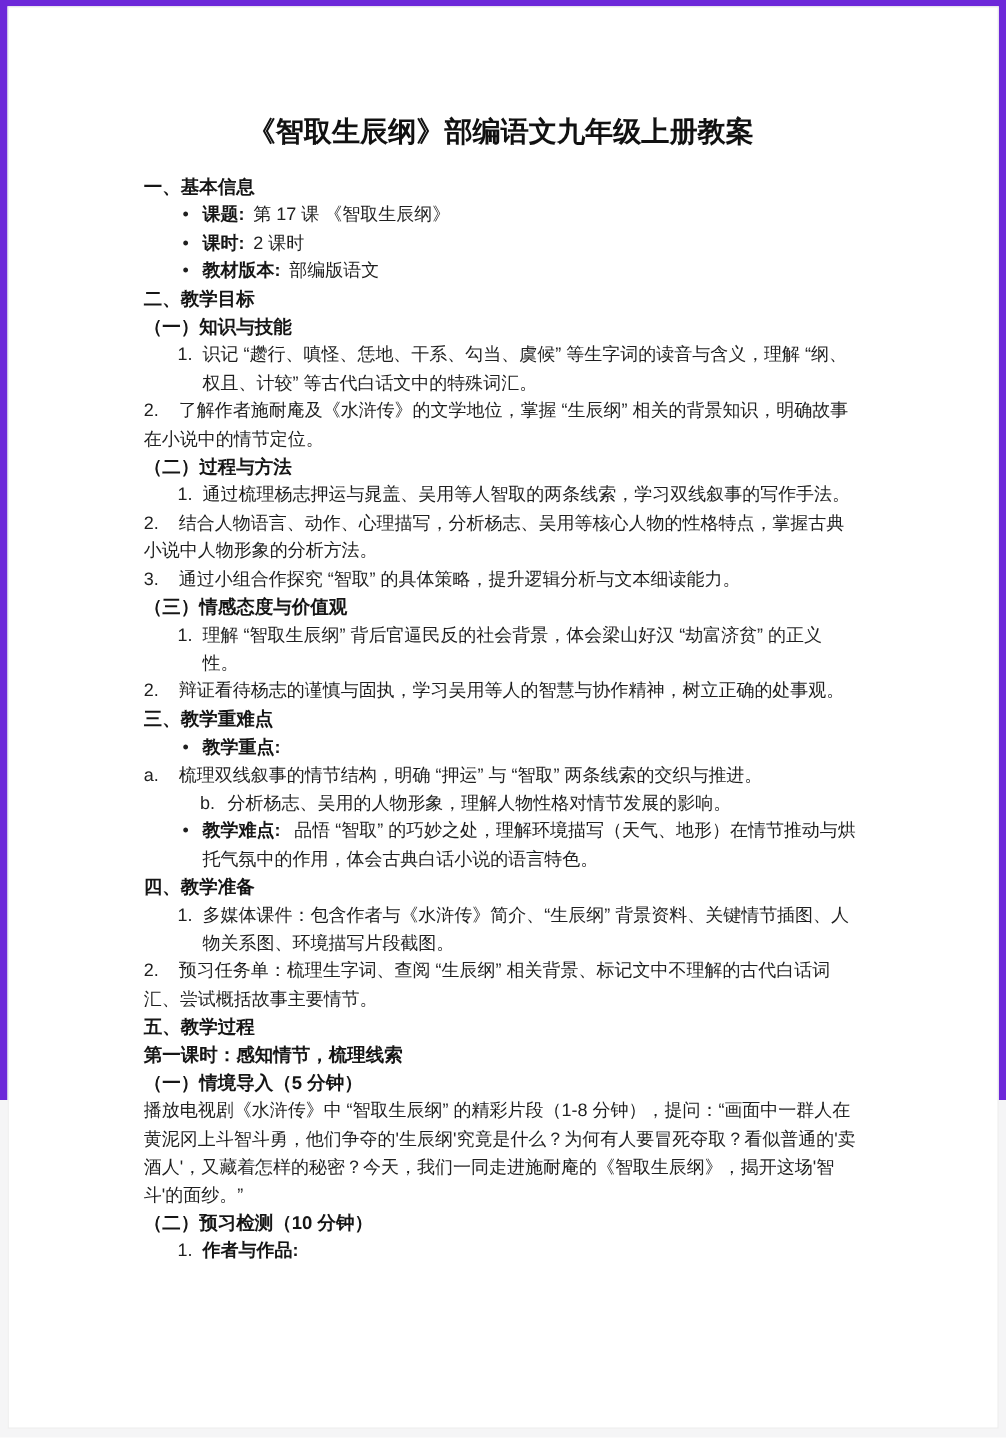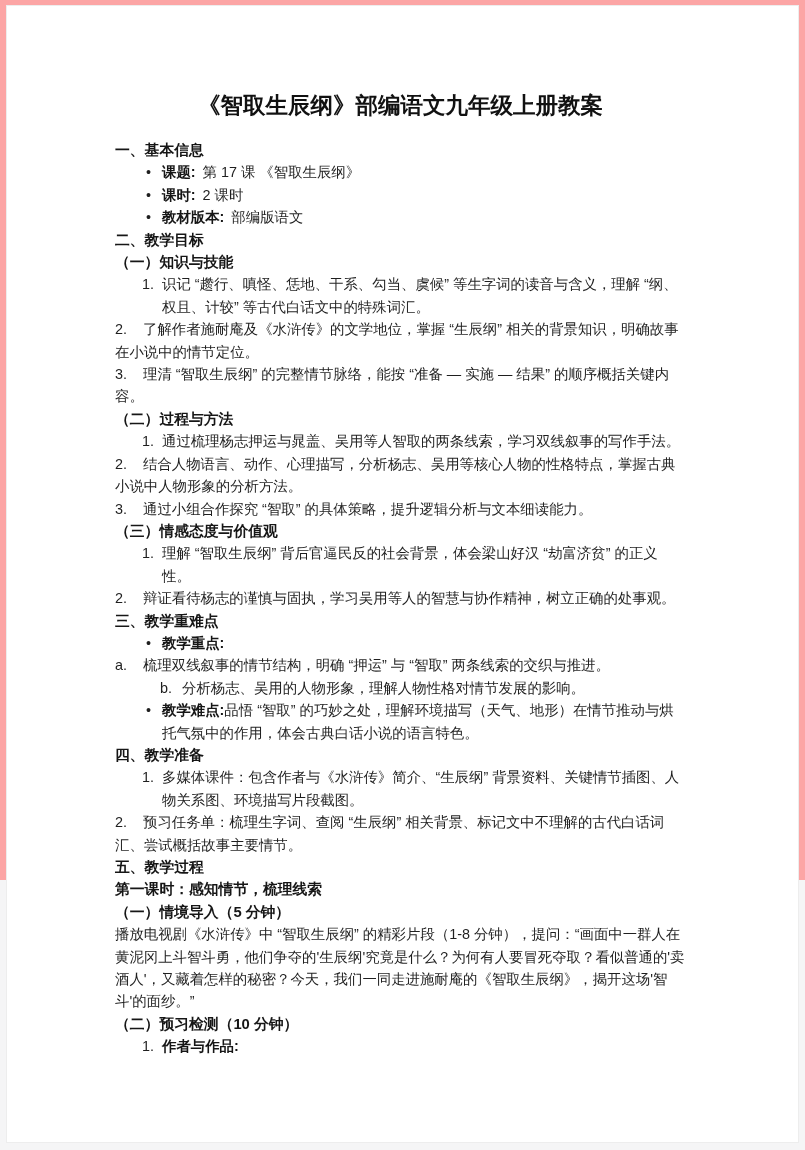--- a/index.html
+++ b/index.html
@@ -3,41 +3,41 @@
 <meta charset="utf-8">
 <style>
   html,body{margin:0;padding:0;}
   body{
     width:805px;height:1150px;
     background:#f5f5f6;
     font-family:"Liberation Sans","DejaVu Sans",sans-serif;
     color:#1f1f1f;
     overflow:hidden;
   }
-  .canvas{position:relative;width:805px;height:880px;background:#fca5a5;}
+  .canvas{position:relative;width:805px;height:880px;background:#6d28d9;}
   .page{
     position:absolute;left:6px;top:5px;width:793px;height:1138px;
     background:#ffffff;border:1px solid #ededed;box-sizing:border-box;
     padding:84px 112px 0 108px;
     overflow:hidden;
   }
   .title{
     margin:0 0 17px 0;
     font-size:22.5px;font-weight:700;line-height:32px;
     text-align:center;color:#111;
   }
   .h2{
     font-size:14.8px;font-weight:700;line-height:22.4px;margin:0;color:#161616;
   }
   .body-line{font-size:14.4px;line-height:22.4px;margin:0;}
   
   .li{position:relative;padding-left:47px;}
   .li::before{content:"•";position:absolute;left:31px;top:0;font-size:14.4px;}
   .b{font-weight:700;margin-right:7px;color:#161616;}
-  .b2{font-weight:700;color:#161616;}
+  .b2{font-weight:700;margin-right:11px;color:#161616;}
   
   .oli{position:relative;padding-left:47px;}
   .oli .num{position:absolute;left:27px;top:0;}
   
   .pnum .num{display:inline-block;width:28px;}
   
   .bitem{margin-left:45px;}
   .bitem .num{display:inline-block;width:22px;}
   .para{margin:0;}
 </style>
@@ -52,21 +52,20 @@
     <div class="h2">一、基本信息</div>
     <div class="body-line li"><span class="b">课题:</span><span>第 17 课 《智取生辰纲》</span></div>
     <div class="body-line li"><span class="b">课时:</span><span>2 课时</span></div>
     <div class="body-line li"><span class="b">教材版本:</span><span>部编版语文</span></div>
 
     <div class="h2">二、教学目标</div>
 
     <div class="h2">（一）知识与技能</div>
     <div class="body-line oli"><span class="num">1.</span><span>识记 “趱行、嗔怪、恁地、干系、勾当、虞候” 等生字词的读音与含义，理解 “纲、权且、计较” 等古代白话文中的特殊词汇。</span></div>
     <div class="body-line pnum para"><span class="num">2.</span><span>了解作者施耐庵及《水浒传》的文学地位，掌握 “生辰纲” 相关的背景知识，明确故事在小说中的情节定位。</span></div>
-    <div class="body-line pnum para"><span class="num">3.</span><span>理清 “智取生辰纲” 的完整情节脉络，能按 “准备 — 实施 — 结果” 的顺序概括关键内容。</span></div>
 
     <div class="h2">（二）过程与方法</div>
     <div class="body-line oli"><span class="num">1.</span><span>通过梳理杨志押运与晁盖、吴用等人智取的两条线索，学习双线叙事的写作手法。</span></div>
     <div class="body-line pnum para"><span class="num">2.</span><span>结合人物语言、动作、心理描写，分析杨志、吴用等核心人物的性格特点，掌握古典小说中人物形象的分析方法。</span></div>
     <div class="body-line pnum para"><span class="num">3.</span><span>通过小组合作探究 “智取” 的具体策略，提升逻辑分析与文本细读能力。</span></div>
 
     <div class="h2">（三）情感态度与价值观</div>
     <div class="body-line oli"><span class="num">1.</span><span>理解 “智取生辰纲” 背后官逼民反的社会背景，体会梁山好汉 “劫富济贫” 的正义性。</span></div>
     <div class="body-line pnum para"><span class="num">2.</span><span>辩证看待杨志的谨慎与固执，学习吴用等人的智慧与协作精神，树立正确的处事观。</span></div>
 

